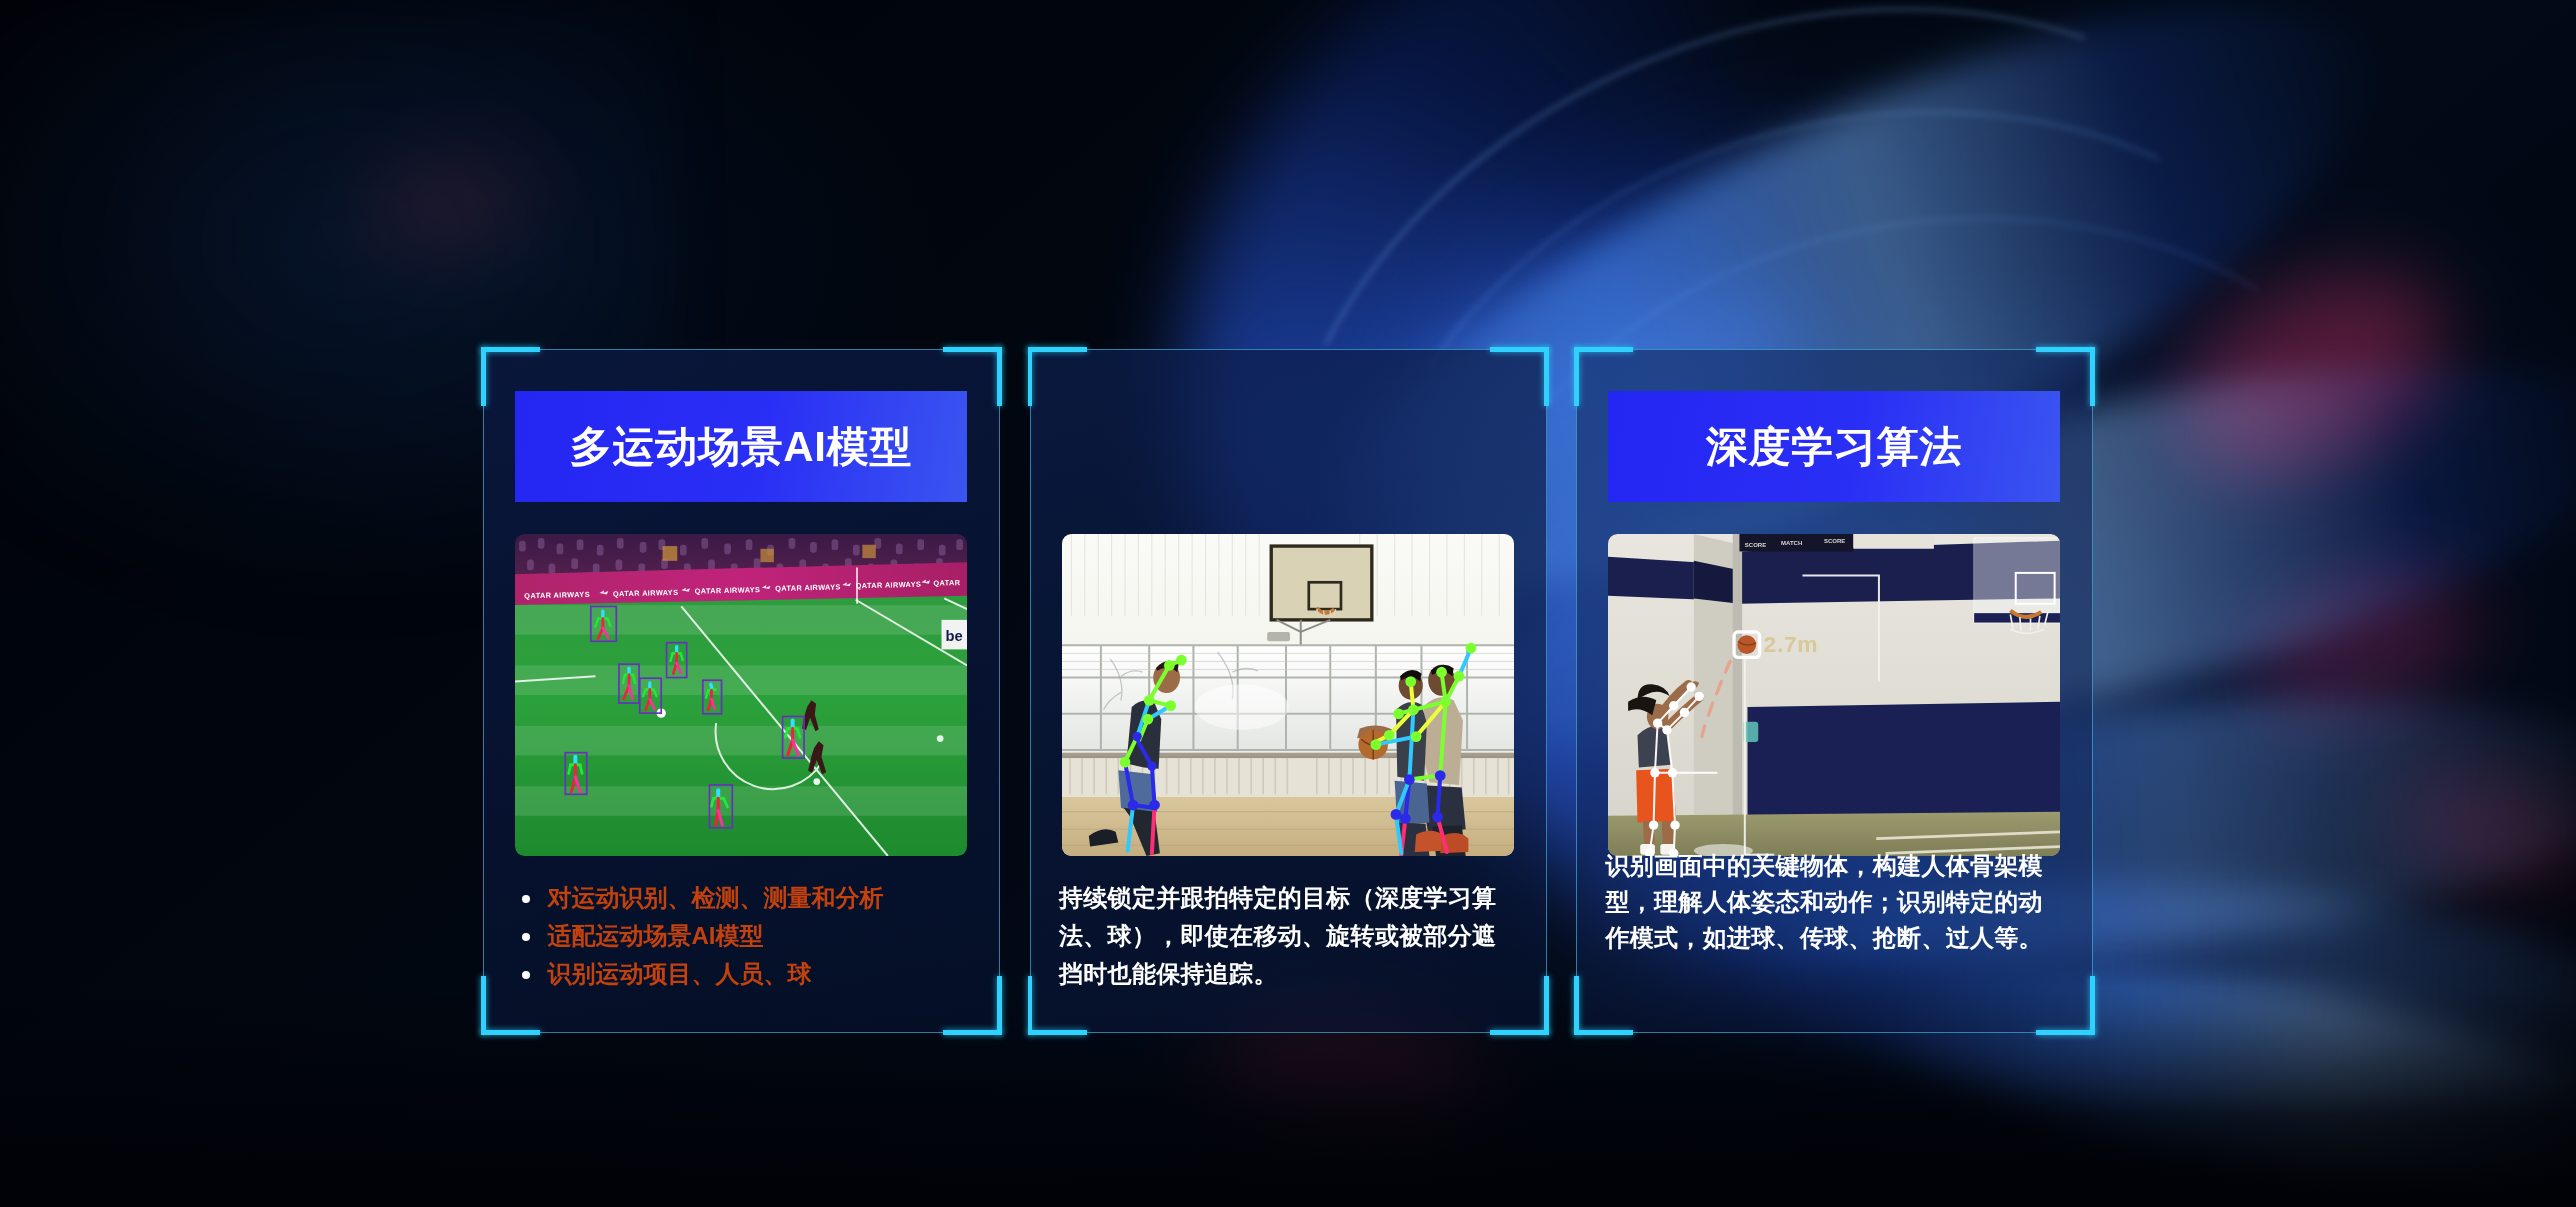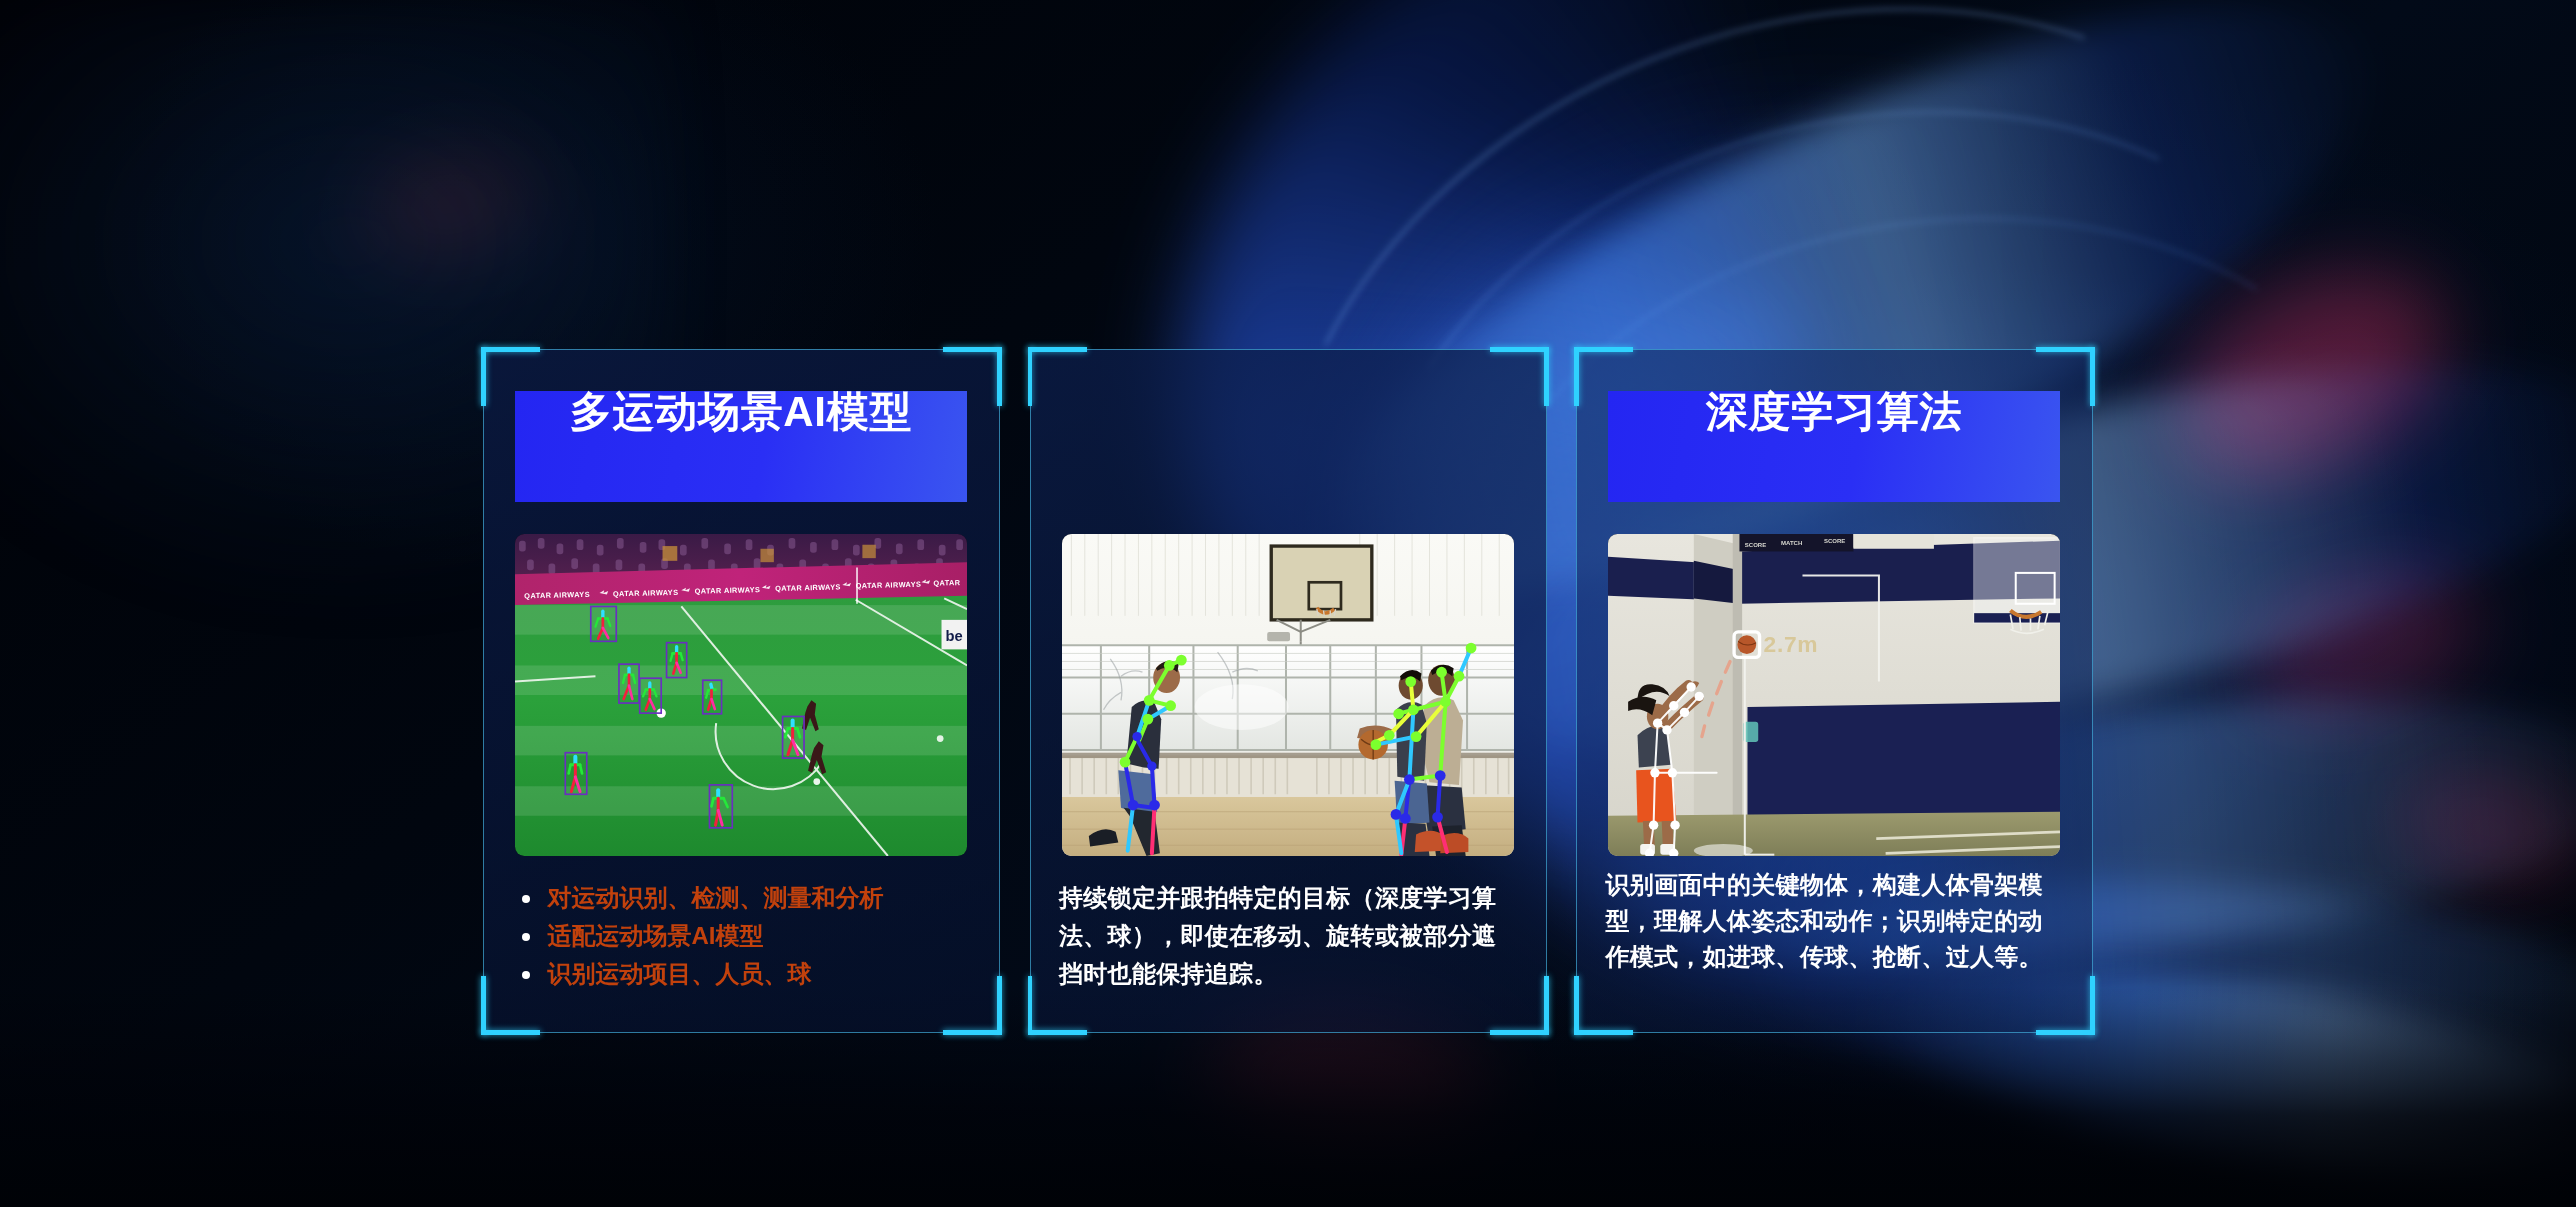--- a/index.html
+++ b/index.html
@@ -188,20 +188,21 @@
 
   
   .banner {
     position: absolute;
     left: 32px;
     top: 42px;
     width: 452px;
     height: 111px;
     background: linear-gradient(100deg, #2426F2 0%, #2A2FF5 55%, #3A55F0 100%);
     display: flex;
+    align-items: center;
     justify-content: center;
   }
   .banner-title {
     color: #FFFFFF;
     font-size: 42px;
     font-weight: 700;
     letter-spacing: 0.7px;
     line-height: 1;
     white-space: nowrap;
   }
@@ -247,21 +248,21 @@
     background: #FFFFFF;
   }
   .para {
     margin: 0;
     color: #FFFFFF;
     font-size: 24px;
     line-height: 38px;
     font-weight: 600;
     letter-spacing: 0.3px;
   }
-  .card-3 .body-area { top: 518px; }
+  .card-3 .body-area { top: 499px; }
   .card-3 .para { line-height: 36px; }
 </style>
 </head>
 <body>
 
 <div id="stage">
 
   <div class="bg-layer bg-base"></div>
   <div class="bg-layer haze-left"></div>
   <div class="bg-layer swirl-a"></div>

